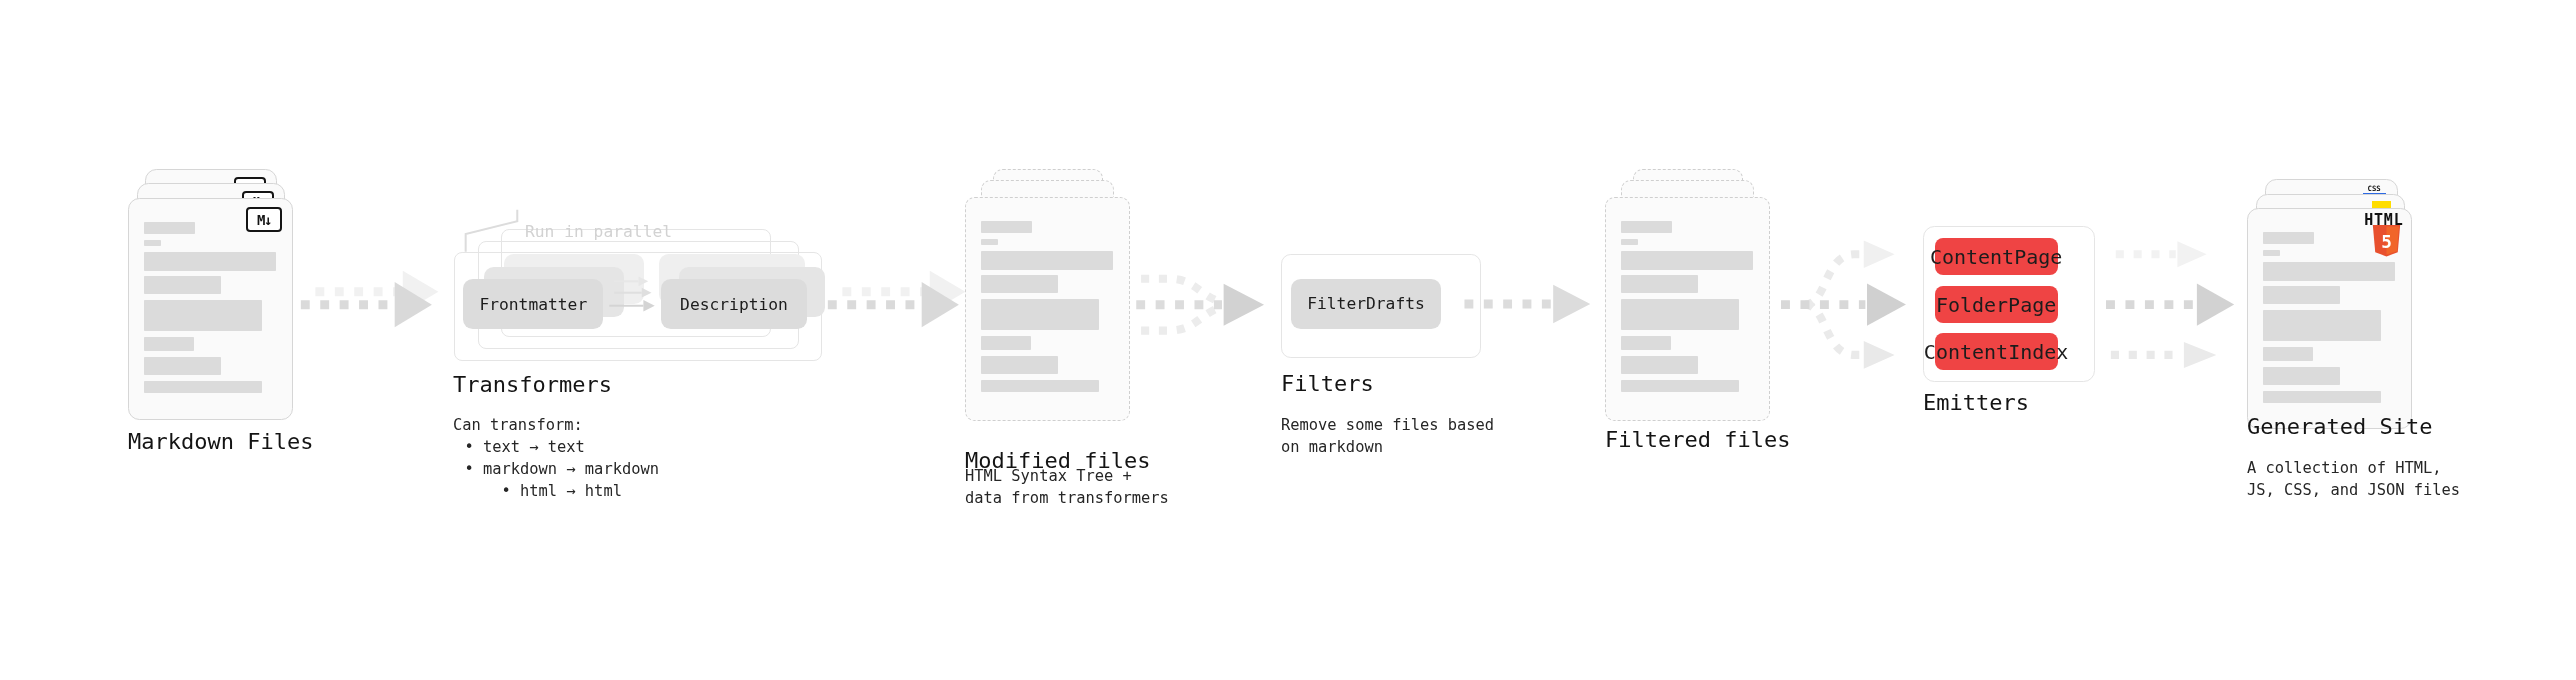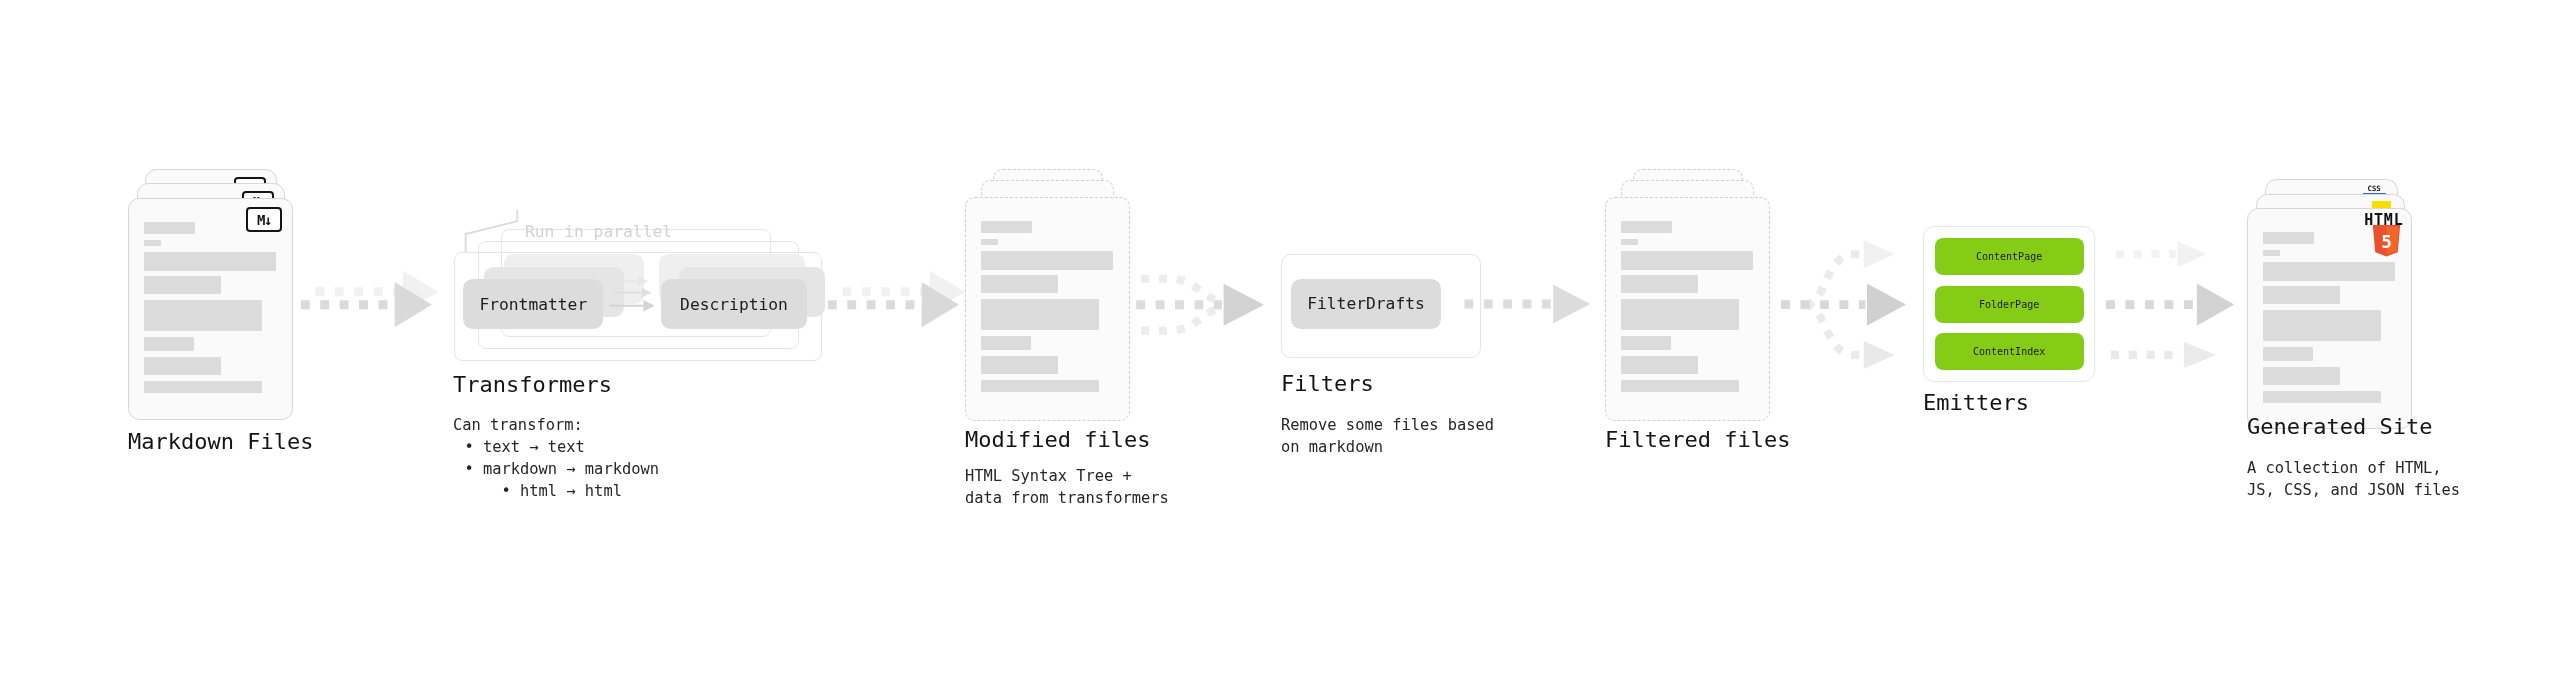--- a/index.html
+++ b/index.html
@@ -25,22 +25,22 @@
   
   .stage-label{position:absolute;font-size:22px;line-height:22px;color:#141414;white-space:nowrap;}
   .stage-sub{position:absolute;font-size:15.4px;line-height:22px;color:#262626;white-space:nowrap;}
 
   
   .frame{position:absolute;border:1.6px solid #e5e5e5;border-radius:8.1px;background:transparent;}
   .tbox{position:absolute;background:#dcdcdc;border-radius:9.8px;display:flex;align-items:center;
         justify-content:center;font-size:16.3px;color:#1c1c1c;white-space:nowrap;}
   .tbox.ghost1{background:#e5e5e5;}
   .tbox.ghost2{background:#efefef;}
-  .ebox{position:absolute;left:10.6px;width:149px;height:37px;background:#84cc16;border-radius:8.1px;
-        display:flex;align-items:center;justify-content:center;font-size:10px;color:#1c1c1c;}
+  .ebox{position:absolute;left:10.6px;width:123px;height:37px;background:#ef4444;border-radius:8.1px;
+        display:flex;align-items:center;justify-content:center;font-size:20px;color:#1c1c1c;}
   .annotation{position:absolute;font-size:16.3px;line-height:16.3px;color:#d2d2d2;white-space:nowrap;}
 
   
   .js-badge{position:absolute;top:6.5px;right:13px;width:19.5px;height:10.6px;background:#ffdd00;}
   .css-badge{position:absolute;top:4.9px;right:11.4px;width:23px;text-align:center;
              font-size:7.3px;font-weight:bold;color:#111;line-height:7.3px;}
   .css-badge .underline{margin-top:0.8px;height:2.4px;background:#2d6ae3;}
   .html5-badge{position:absolute;top:6.5px;right:9.8px;width:37px;text-align:center;}
   .html5-badge .word{font-size:15px;font-weight:bold;letter-spacing:0.8px;color:#111;line-height:9.8px;}
 
@@ -133,21 +133,21 @@
           <div class="bar b2"></div>
           <div class="bar b3"></div>
           <div class="bar b4"></div>
         <div class="bar b5"></div>
           <div class="bar b6"></div>
           <div class="bar b7"></div>
           <div class="bar b8"></div>
       </div>
     </div>
   </div>
-  <div class="stage-label" style="left:965px;top:429px;">Modified files</div>
+  <div class="stage-label" style="left:965px;top:450px;">Modified files</div>
   <div class="stage-sub" style="left:965px;top:465px;">
     <div>HTML Syntax Tree +</div>
     <div>data from transformers</div>
   </div>
 
   <svg style="left:1136px;top:261px;" width="138" height="89" viewBox="0 0 170 110">
     <path d="M6,22 L40,22 C72,22 76,40 102,50" fill="none" stroke="#ececec" stroke-width="10" stroke-dasharray="10 12"></path>
     <path d="M6,86 L40,86 C72,86 76,68 102,58" fill="none" stroke="#ececec" stroke-width="10" stroke-dasharray="10 12"></path>
     <line x1="0" y1="54" x2="106" y2="54" stroke="#dcdcdc" stroke-width="11" stroke-dasharray="11 13"></line>
     <polygon points="108,28 158,54 108,80" fill="#d2d2d2"></polygon>

